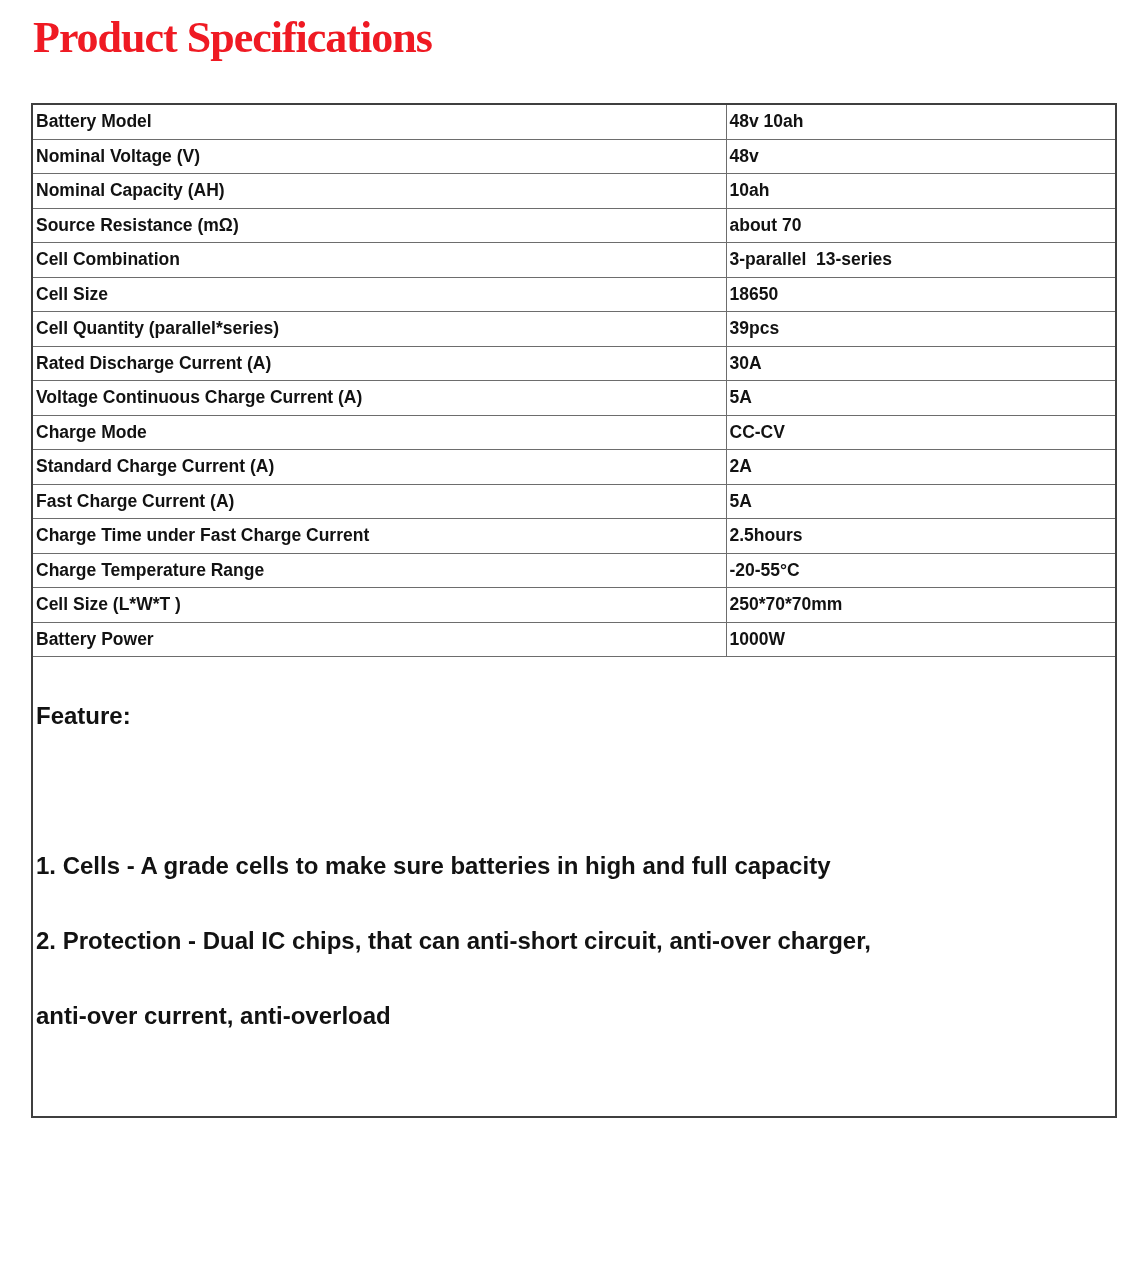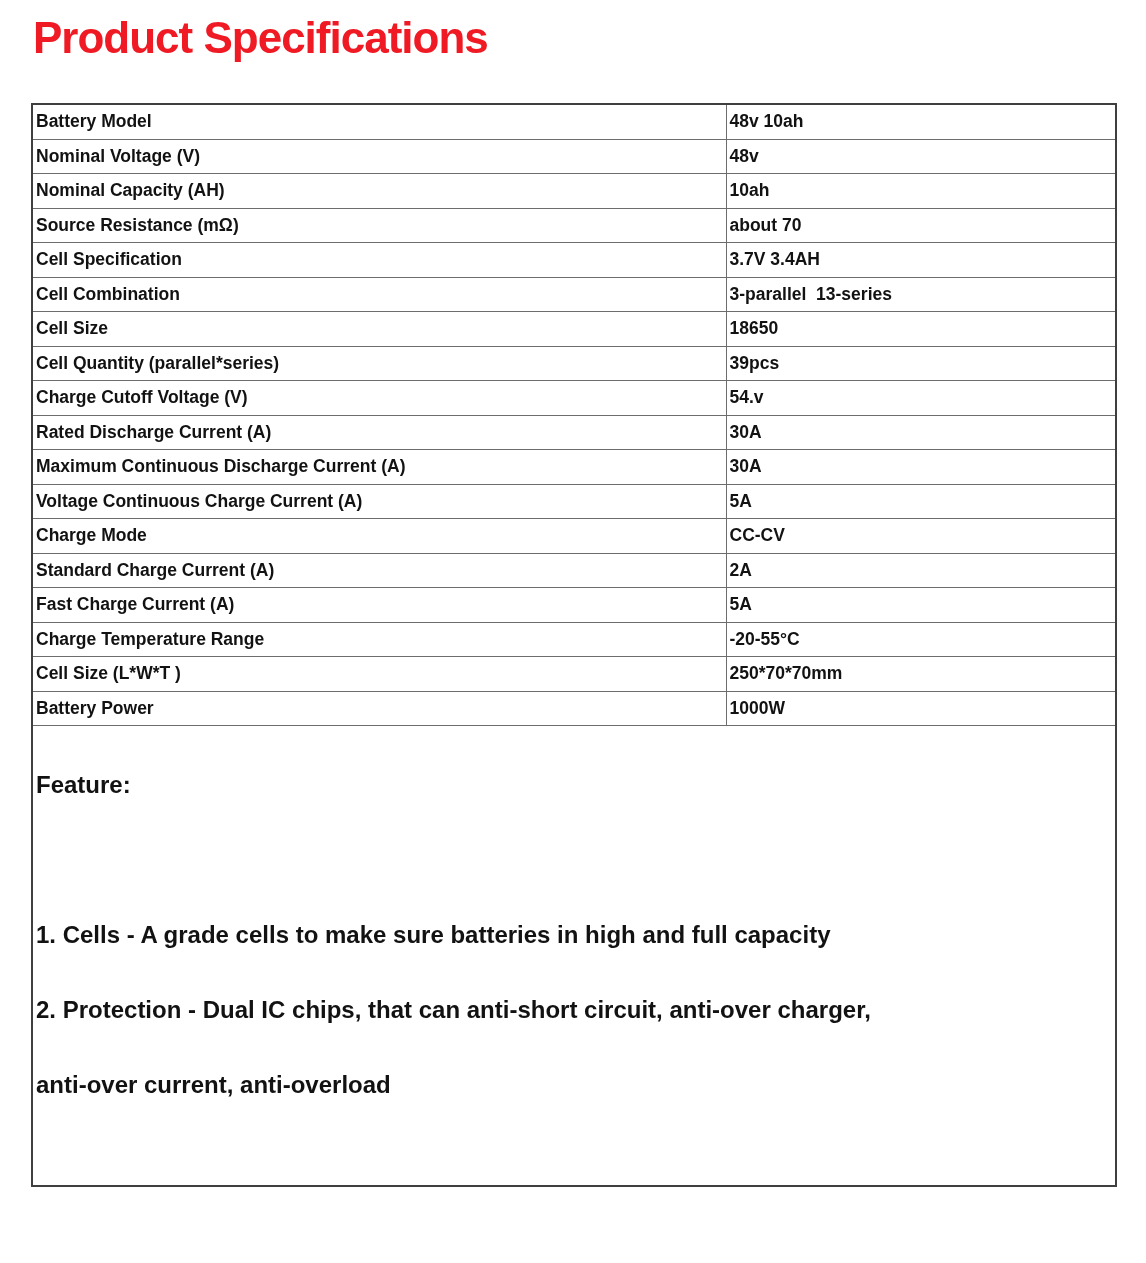--- a/index.html
+++ b/index.html
@@ -40,21 +40,21 @@
     line-height:33px;
     min-height:33px;
     font-size:24px;
     font-weight:bold;
     white-space:pre-wrap;
   }
 </style>
 </head>
 <body>
 
-<h1 class="page-title" style="color: rgb(239, 26, 35);">Product Specifications</h1>
+<h1 class="page-title" style="color: rgb(239, 26, 35); font-family: Liberation Serif, serif;">Product Specifications</h1>
 
 <table class="spec">
   <colgroup>
       <col style="width:694px">
       <col style="width:390px">
     </colgroup>
   <tbody>
     <tr>
       <td class="lbl">Battery Model</td>
       <td class="val">48v 10ah</td>
@@ -65,62 +65,54 @@
     </tr>
     <tr>
       <td class="lbl">Nominal Capacity (AH)</td>
       <td class="val">10ah</td>
     </tr>
     <tr>
       <td class="lbl">Source Resistance (mΩ)</td>
       <td class="val">about 70</td>
     </tr>
     <tr>
-      <td class="lbl">Cell Specification</td>
-      <td class="val">3.7V 3.4AH</td>
-    </tr>
-    <tr>
       <td class="lbl">Cell Combination</td>
       <td class="val">3-parallel  13-series</td>
     </tr>
     <tr>
       <td class="lbl">Cell Size</td>
       <td class="val">18650</td>
     </tr>
     <tr>
       <td class="lbl">Cell Quantity (parallel*series)</td>
       <td class="val">39pcs</td>
     </tr>
     <tr>
-      <td class="lbl">Charge Cutoff Voltage (V)</td>
-      <td class="val">54.v</td>
-    </tr>
-    <tr>
       <td class="lbl">Rated Discharge Current (A)</td>
-      <td class="val">30A</td>
-    </tr>
-    <tr>
-      <td class="lbl">Maximum Continuous Discharge Current (A)</td>
       <td class="val">30A</td>
     </tr>
     <tr>
       <td class="lbl">Voltage Continuous Charge Current (A)</td>
       <td class="val">5A</td>
     </tr>
     <tr>
       <td class="lbl">Charge Mode</td>
       <td class="val">CC-CV</td>
     </tr>
     <tr>
       <td class="lbl">Standard Charge Current (A)</td>
       <td class="val">2A</td>
     </tr>
     <tr>
       <td class="lbl">Fast Charge Current (A)</td>
       <td class="val">5A</td>
+    </tr>
+    <tr>
+      <td class="lbl">Charge Time under Fast Charge Current</td>
+      <td class="val">2.5hours</td>
     </tr>
     <tr>
       <td class="lbl">Charge Temperature Range</td>
       <td class="val">-20-55°C</td>
     </tr>
     <tr>
       <td class="lbl">Cell Size (L*W*T )</td>
       <td class="val">250*70*70mm</td>
     </tr>
     <tr>

